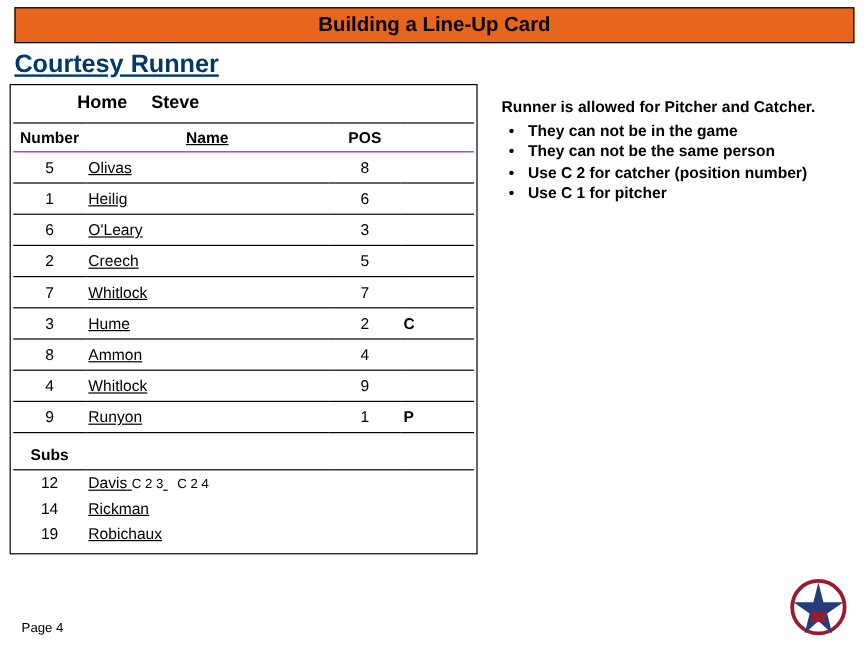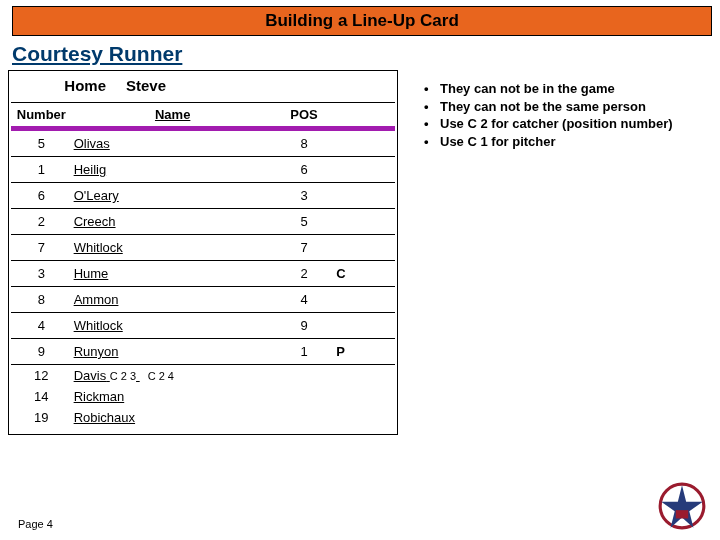--- a/index.html
+++ b/index.html
@@ -42,21 +42,21 @@
     display: flex;
     font-weight: bold;
     font-size: 15px;
     padding: 4px 0 8px 0;
   }
   .card-header .home { width: 95px; text-align: right; }
   .card-header .coach { width: 180px; padding-left: 20px; }
   .tbl { width: 100%; border-collapse: collapse; }
   .tbl th {
     border-top: 1px solid #000;
-    border-bottom: 5px solid #a21caf;
+    border-bottom: 1px solid #a21caf;
     font-weight: bold;
     font-size: 13px;
     padding: 4px 2px;
   }
   .tbl td {
     border-bottom: 1px solid #000;
     padding: 5px 2px;
     font-size: 13px;
   }
   .col-num { width: 60px; text-align: center; }
@@ -170,20 +170,24 @@
             <td class="col-pos">9</td>
             <td class="col-extra"></td>
           </tr>
       <tr>
             <td class="col-num">9</td>
             <td class="col-name">Runyon</td>
             <td class="col-pos">1</td>
             <td class="col-extra">P</td>
           </tr>
 
+      <tr class="subs-hdr">
+        <td class="col-num">Subs</td>
+        <td colspan="3"></td>
+      </tr>
       <tr class="sub-row">
         <td class="col-num">12</td>
         <td class="col-name">
           <span>Davis</span>
           <span class="sub-anno">C 2 3</span>
           <span class="sub-anno" style="margin-left:8px;">C 2  4</span>
         </td>
         <td></td>
             <td></td>
       </tr>
@@ -197,20 +201,21 @@
             <td class="col-num">19</td>
             <td class="col-name">Robichaux</td>
             <td></td>
             <td></td>
           </tr>
     </tbody>
       </table>
   </div>
 
   <div class="rules">
+    <div class="rules-intro">Runner is allowed for Pitcher and Catcher.</div>
     <ul>
       <li>
           <span class="bullet">•</span>
           <span class="txt">They can not be in the game</span>
         </li>
       <li>
           <span class="bullet">•</span>
           <span class="txt">They can not be the same person</span>
         </li>
       <li>

